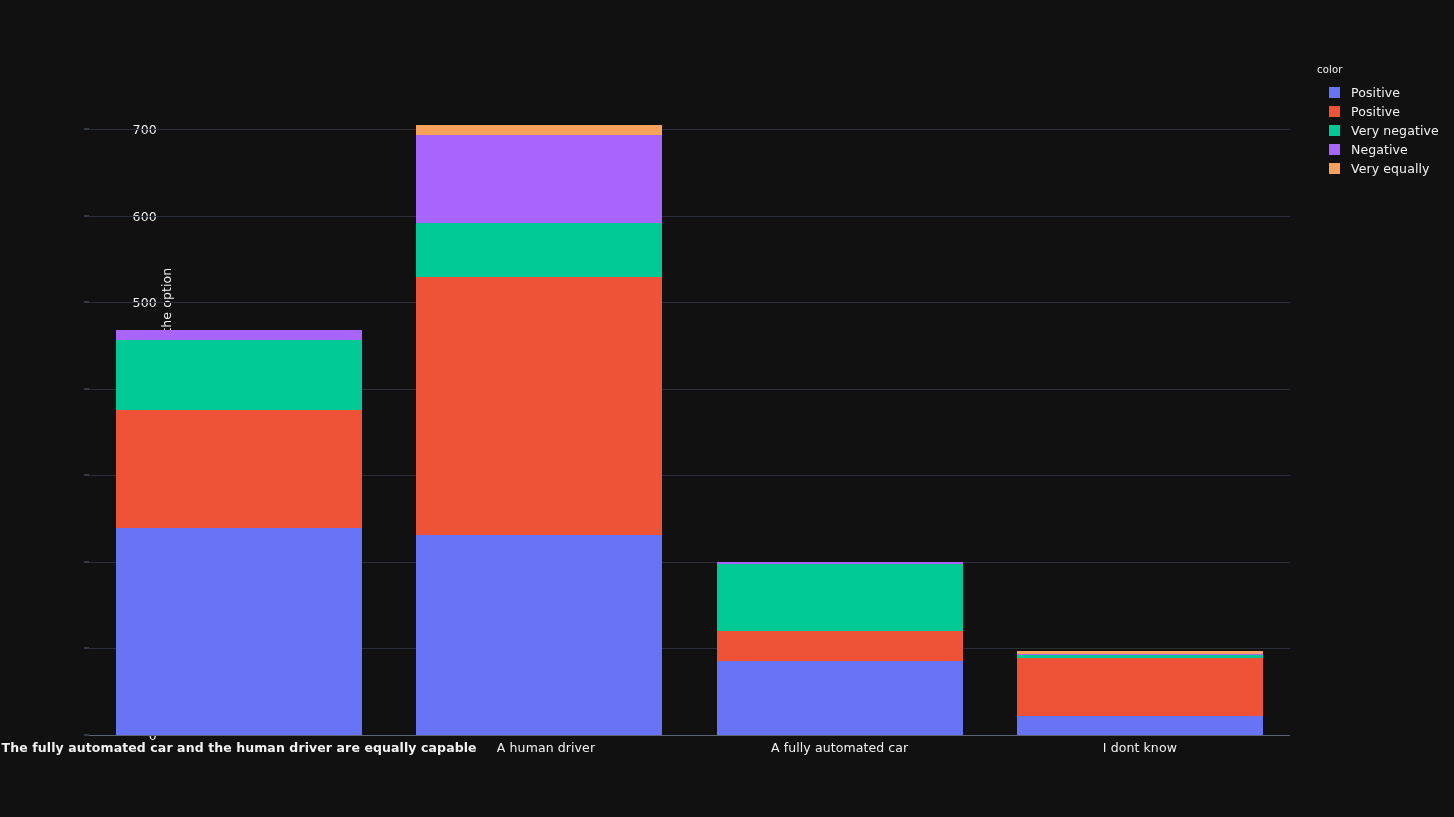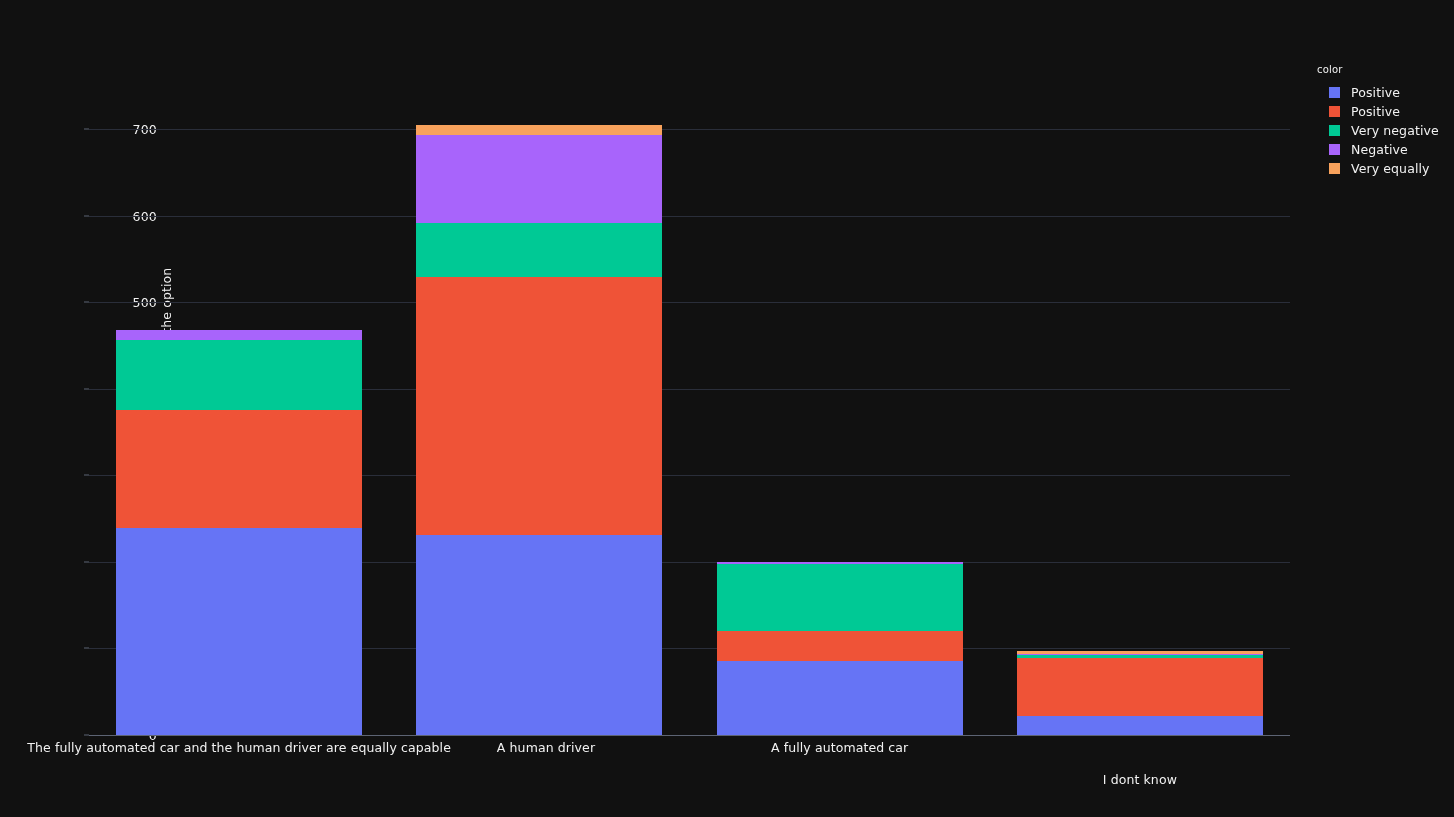--- a/index.html
+++ b/index.html
@@ -220,24 +220,24 @@
             <div class="bar-seg" title="Neutral: 67" style="height: 57.9755px; background: rgb(239, 83, 55);"></div>
             <div class="bar-seg" title="Very positive: 3" style="height: 2.59592px; background: rgb(0, 201, 149);"></div>
             <div class="bar-seg" title="Negative: 2" style="height: 1.73061px; background: rgb(168, 100, 251);"></div>
             <div class="bar-seg" title="Very negative: 3" style="height: 2.59592px; background: rgb(248, 162, 92);"></div>
           </div>
         </div>
       </div>
   </div>
 
   <div id="x-axis">
-      <div class="xtick-label" style="left: 239.125px;">The fully automated car and the human driver are equally capable</div>
+      <div class="xtick-label" style="left: 239.125px; font-weight: bold;">The fully automated car and the human driver are equally capable</div>
       <div class="xtick-label" style="left: 546px;">A human driver</div>
       <div class="xtick-label" style="left: 839.625px;">A fully automated car</div>
-      <div class="xtick-label" style="left: 1139.88px; margin-top: 32px;">I dont know</div>
+      <div class="xtick-label" style="left: 1139.88px;">I dont know</div>
     </div>
 
   <div class="legend">
     <div class="legend-title">color</div>
     <div id="legend-items">
         <div class="legend-item">
           <span class="legend-swatch" style="background: rgb(102, 116, 245);"></span>
           <span class="legend-label">Positive</span>
         </div>
         <div class="legend-item">

